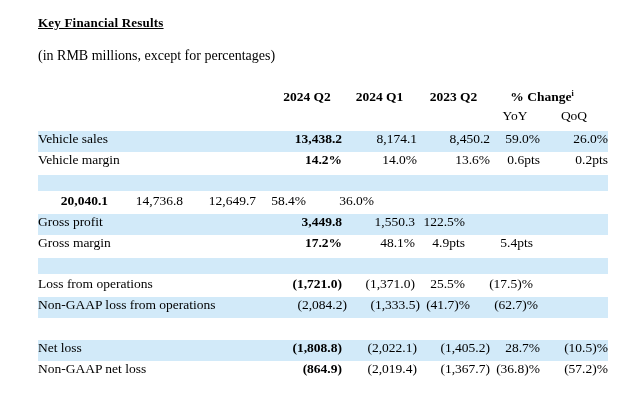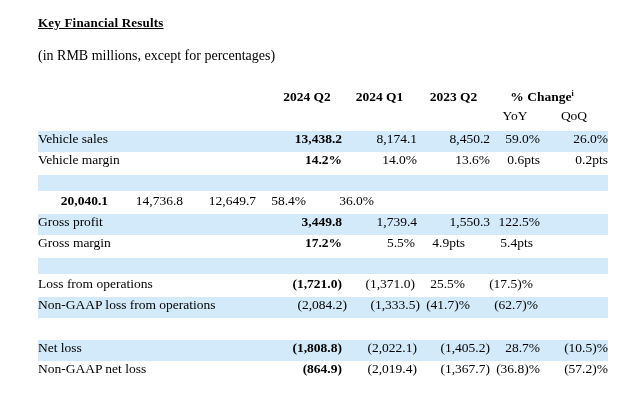--- a/index.html
+++ b/index.html
@@ -106,29 +106,28 @@
       <div class="c-v1 bold-col">20,040.1</div>
       <div class="c-v2">14,736.8</div>
       <div class="c-v3">12,649.7</div>
       <div class="c-yoy">58.4%</div>
       <div class="c-qoq">36.0%</div>
     </div>
 
     <div class="trow shaded">
       <div class="c-label">Gross profit</div>
       <div class="c-v1 bold-col">3,449.8</div>
-      <div class="c-v2">1,739.4</div>
       <div class="c-v3">1,550.3</div>
       <div class="c-yoy">122.5%</div>
     </div>
 
     <div class="trow">
       <div class="c-label">Gross margin</div>
       <div class="c-v1 bold-col">17.2%</div>
-      <div class="c-v3">5.5%</div>
+      <div class="c-v3">48.1%</div>
       <div class="c-yoy">4.9pts</div>
       <div class="c-qoq">5.4pts</div>
     </div>
 
     <div class="spacer-blue"></div>
 
     <div class="trow">
       <div class="c-label">Loss from operations</div>
       <div class="c-v1 bold-col">(1,721.0)</div>
       <div class="c-v3">(1,371.0)</div>

